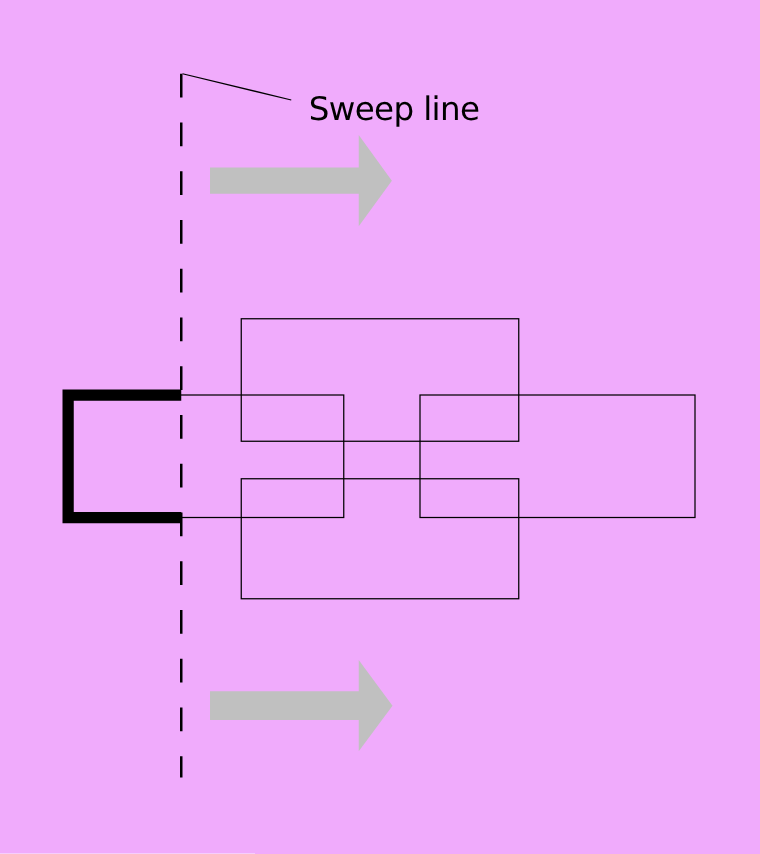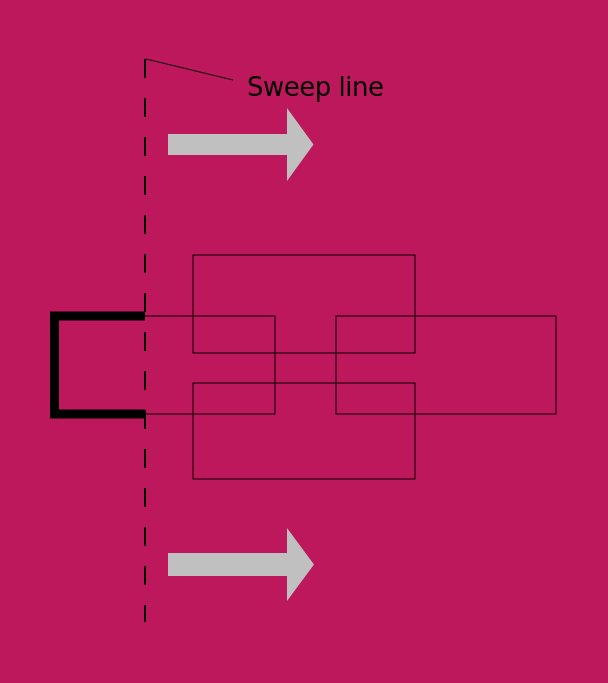--- a/index.html
+++ b/index.html
@@ -4,21 +4,21 @@
 <style>
   html, body {
     margin: 0;
     padding: 0;
     background: #ffffff;
   }
   .canvas {
     position: relative;
     width: 608px;
     height: 683px;
-    background: #be185d;
+    background: #f0abfc;
     overflow: hidden;
   }
   svg { display: block; }
   .thin   { fill: none; stroke-width: 1; }
   .thick  { fill: none; stroke-width: 9; }
   .dashed { fill: none; stroke-width: 2; }
   .pointer{ fill: none; stroke-width: 1; }
   .label-text {
     font-family: "DejaVu Sans", "Liberation Sans", sans-serif;
     font-size: 26px;

